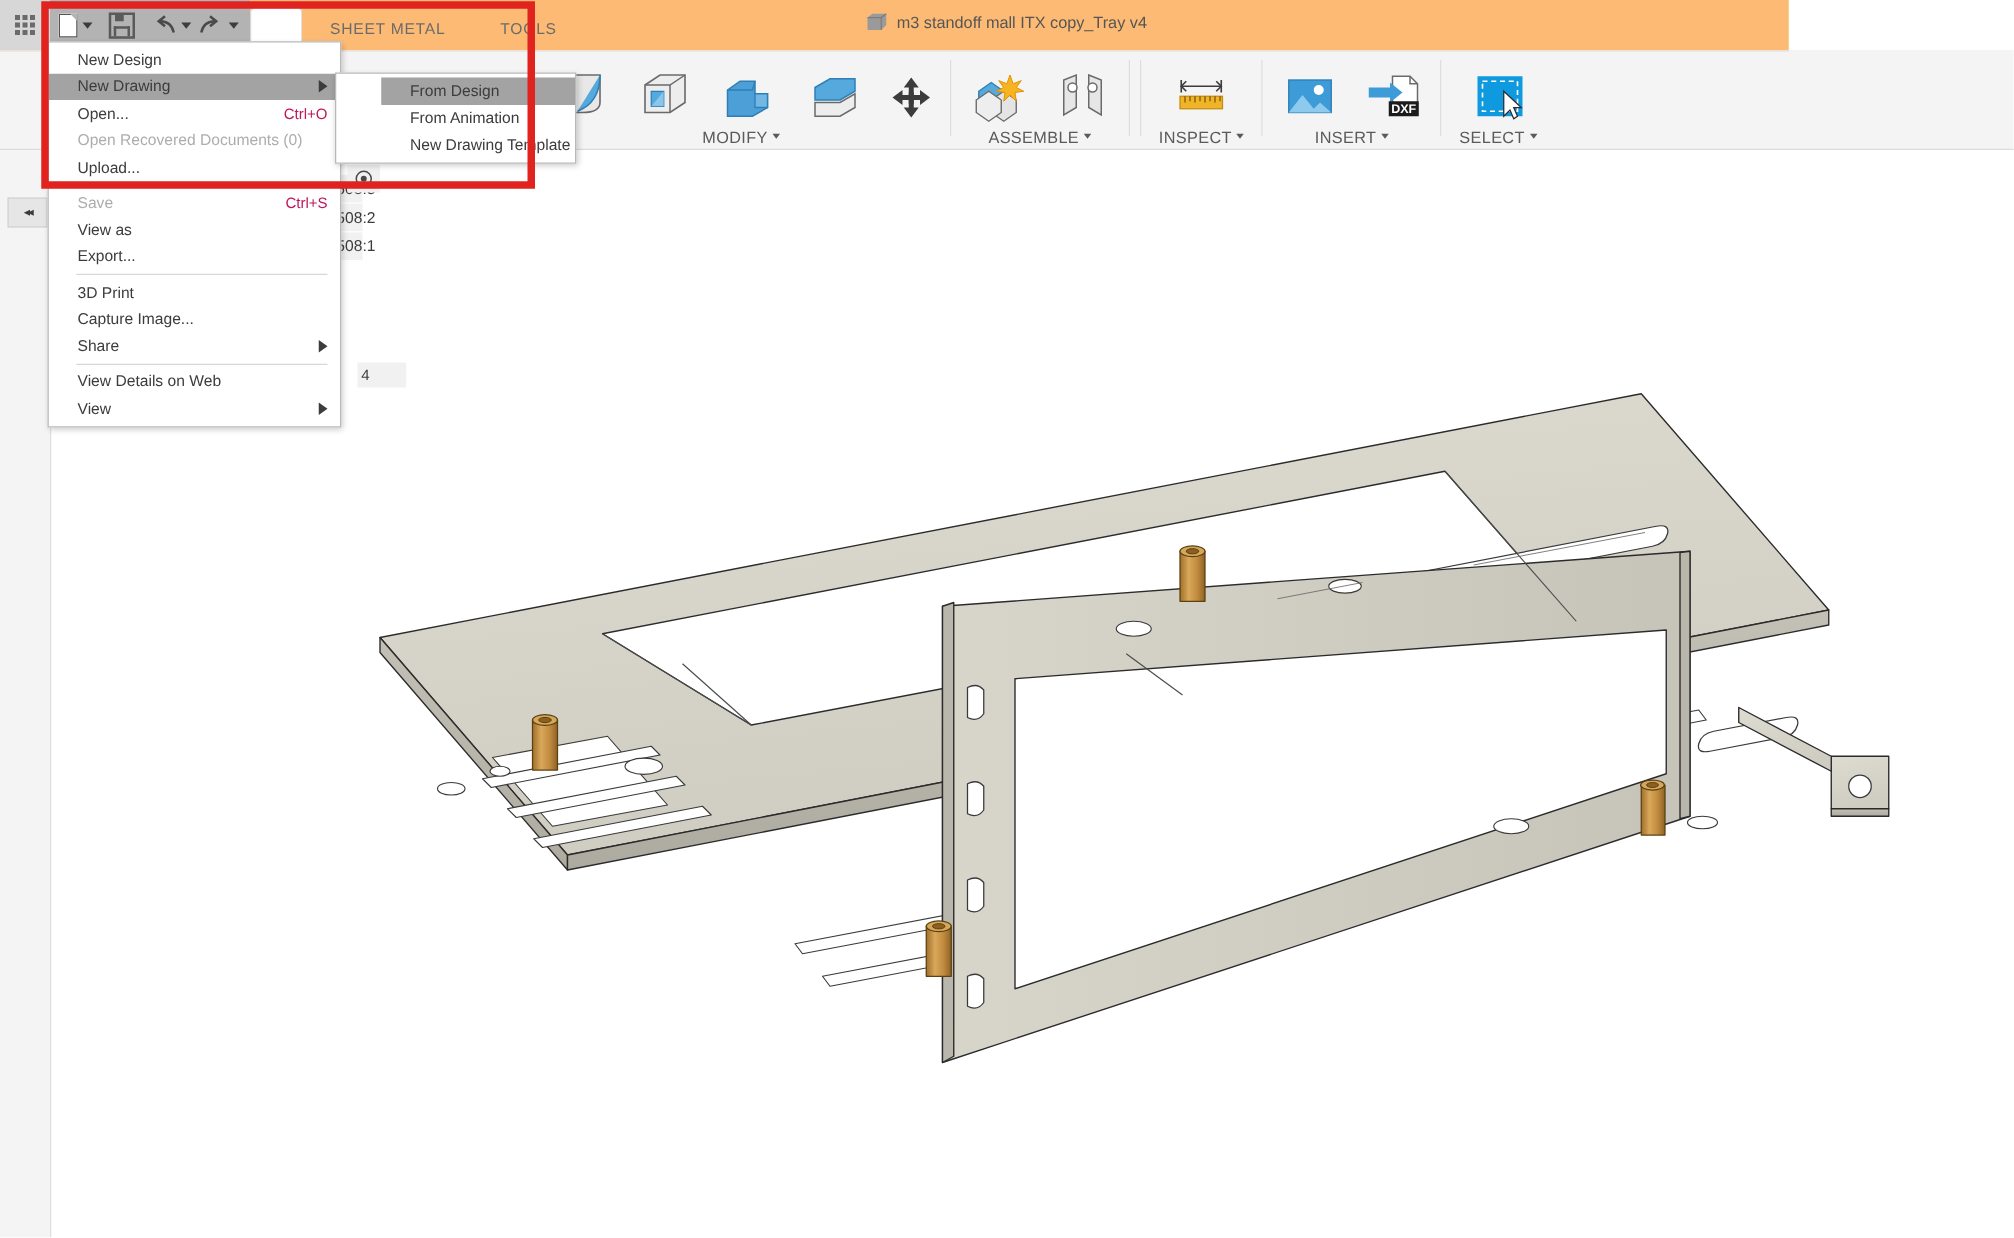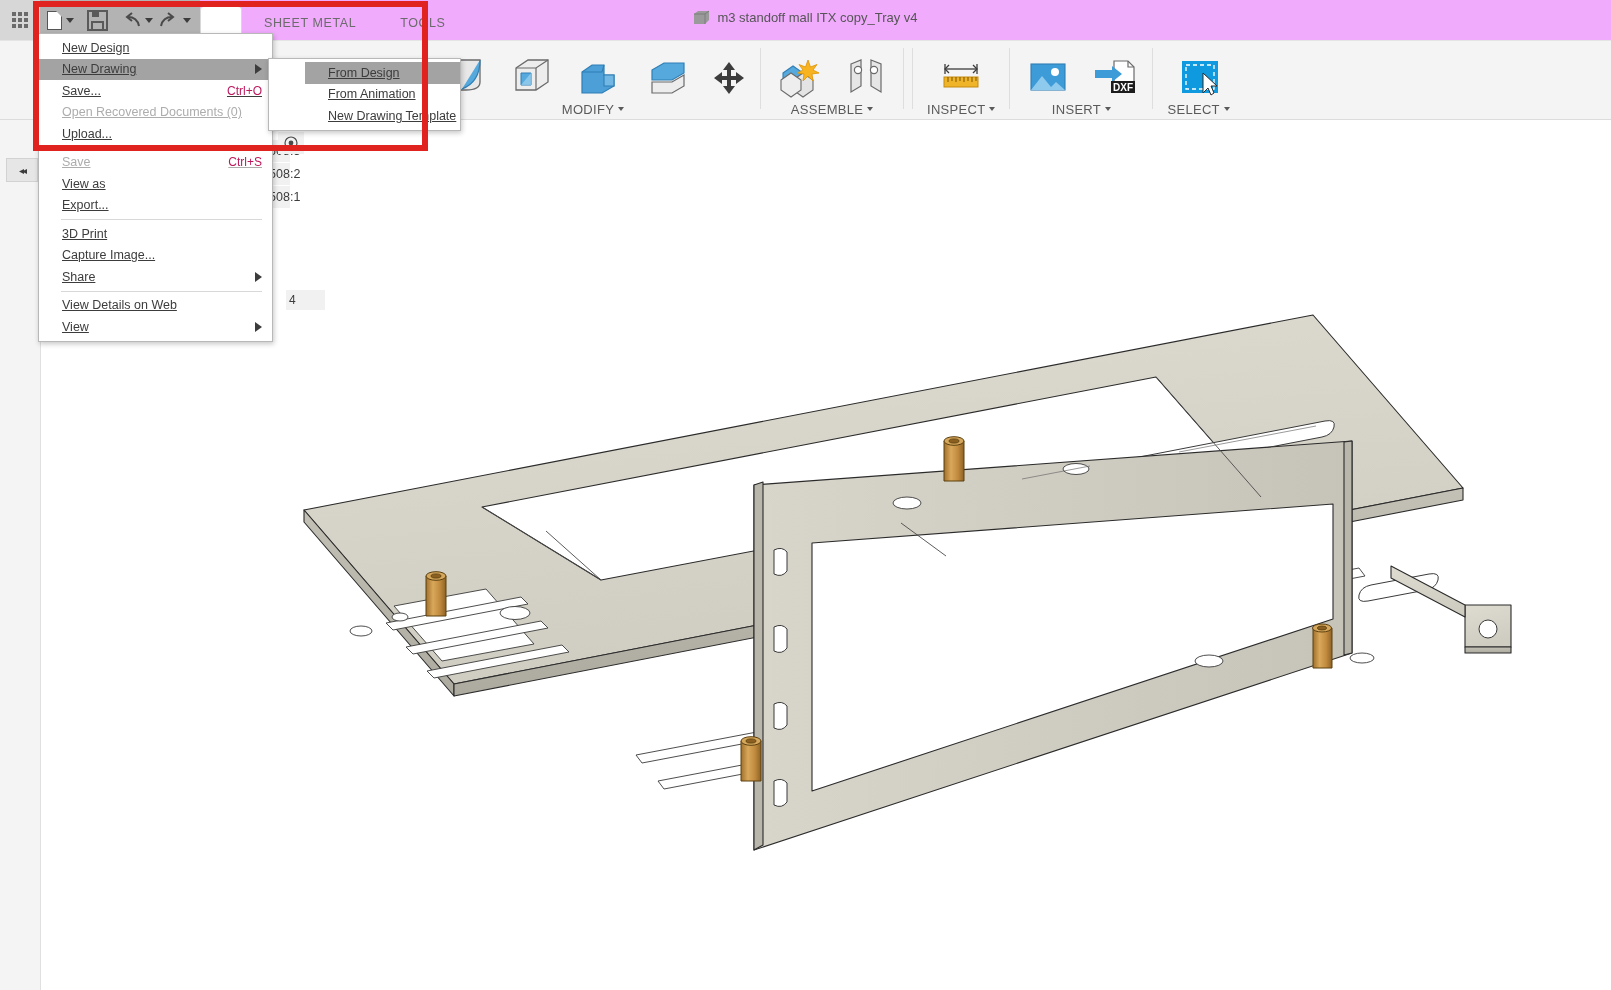--- a/index.html
+++ b/index.html
@@ -21,22 +21,22 @@
   
   #app {
     position: absolute;
     inset: 0;
   }
 
   
   .top-band {
     position: absolute;
     left: 0; top: 0;
-    width: 1611px; height: 40px;
-    background: #f0abfc;
+    width: 1431px; height: 40px;
+    background: #fdba74;
     border-bottom: 1px solid #e4e4e4;
   }
 
   
   .launcher {
     position: absolute;
     left: 0; top: 0;
     width: 40px; height: 40px;
     background: #d7d7d7;
     display: flex;
@@ -340,21 +340,20 @@
   .mi {
     height: 21.5px;
     display: flex;
     align-items: center;
     padding: 0 10px 0 23px;
     font-size: 12.5px;
     color: #3c3c3c;
     position: relative;
     cursor: default;
     white-space: nowrap;
-    text-decoration: underline;
   }
   .mi.hl { background: #a3a3a3; }
   .mi.disabled { color: #adadad; }
   .mi .shortcut {
     margin-left: auto;
     color: #be185d;
     font-size: 12px;
     padding-left: 20px;
   }
   .mi .sub-tri {
@@ -803,21 +802,21 @@
 
   <div class="menu" id="file-menu">
     <div class="mi">
         <span>New Design</span>
       </div>
     <div class="mi hl">
         <span>New Drawing</span>
         <span class="sub-tri"></span>
       </div>
     <div class="mi">
-        <span>Save...</span>
+        <span>Open...</span>
         <span class="shortcut">Ctrl+O</span>
       </div>
     <div class="mi disabled">
         <span>Open Recovered Documents (0)</span>
       </div>
     <div class="mi">
         <span>Upload...</span>
       </div>
     <div class="mi-sep"></div>
     <div class="mi disabled">

